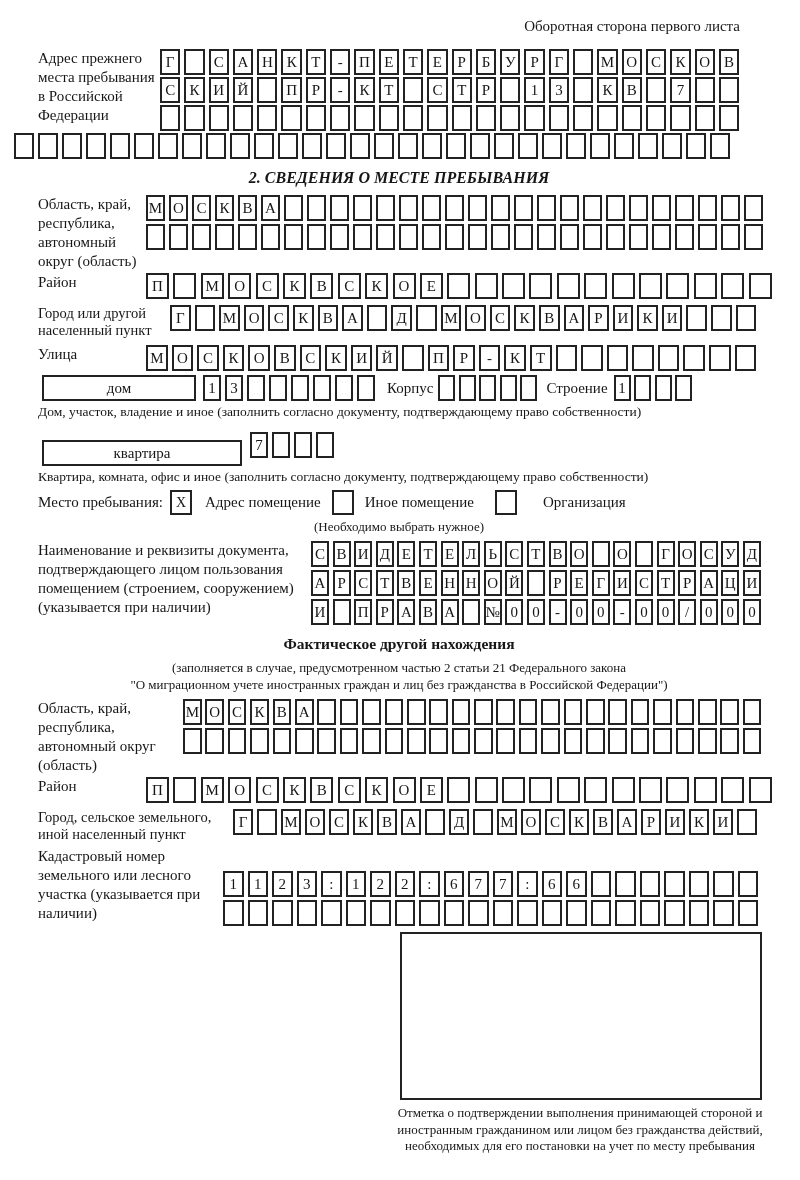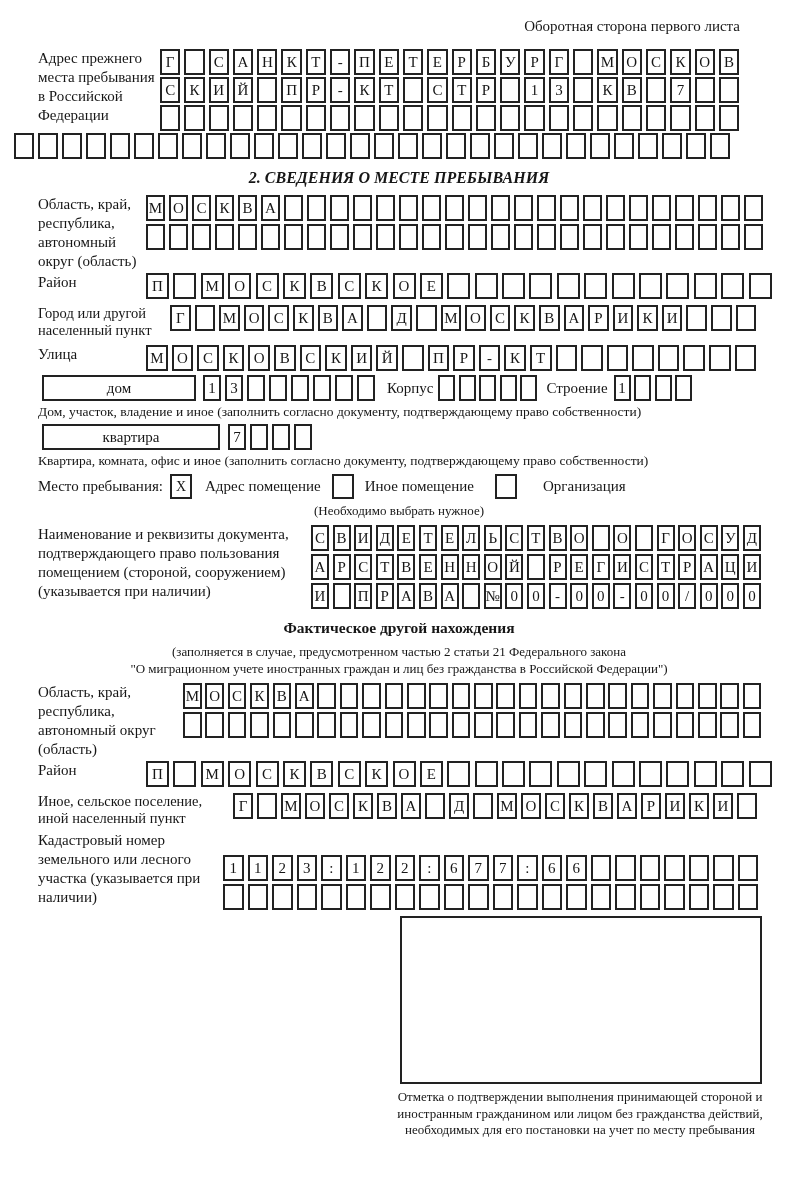--- a/index.html
+++ b/index.html
@@ -41,21 +41,21 @@
   .fullrow{margin-left:-24px;margin-top:2px;}
   .h2{font-size:16px;margin:10px 0 8px 0;font-style:italic;}
   .reg-row{height:64px;margin-bottom:14px;}
   .reg-label{width:108px;flex:none;}
   .dist-label{width:108px;flex:none;}
   .city2-label{width:132px;flex:none;font-size:14.5px;line-height:17px;}
   .street-label{width:108px;flex:none;}
   .mb3{margin-bottom:4px;margin-top:6px;}
   .boxlbl{box-sizing:border-box;border:2px solid #222;height:26px;display:flex;align-items:center;justify-content:center;font-size:15px;flex:none;}
   .dom-box{width:154px;margin-left:4px;margin-right:7px;}
-  .kv-box{width:178px;margin-left:4px;margin-right:8px;}
+  .kv-box{width:200px;margin-left:4px;margin-right:8px;margin-top:16px;}
   .inline-lbl{font-size:15px;line-height:26px;white-space:nowrap;}
   .small-note{font-size:13.5px;line-height:16px;margin:3px 0 4px 0;}
   .stay-row{display:flex;align-items:center;margin-top:5px;}
   .chk{box-sizing:border-box;border:2px solid #222;width:22px;height:25px;flex:none;
        display:flex;align-items:center;justify-content:center;font-size:14px;}
   .doc-row{margin-top:6px;margin-bottom:4px;}
   .doc-label{width:265px;flex:none;padding-right:8px;}
   .fact-title{font-size:15.5px;margin:10px 0 6px 0;}
   .reg3-label{width:145px;flex:none;}
   .city3-label{width:195px;flex:none;font-size:14.5px;line-height:17px;}
@@ -389,21 +389,21 @@
     <span class="chk" style="margin-left:7px;">X</span>
     <span class="label" style="margin-left:13px;">Адрес помещение</span>
     <span class="chk" style="margin-left:11px;"></span>
     <span class="label" style="margin-left:11px;">Иное помещение</span>
     <span class="chk" style="margin-left:21px;"></span>
     <span class="label" style="margin-left:26px;">Организация</span>
   </div>
   <div class="note center" style="margin-top:3px;">(Необходимо выбрать нужное)</div>
 
   <div class="frow doc-row">
-    <div class="label doc-label">Наименование и реквизиты документа, подтверждающего право пользования помещением (стороной, сооружением) (указывается при наличии)</div>
+    <div class="label doc-label">Наименование и реквизиты документа, подтверждающего лицом пользования помещением (строением, сооружением) (указывается при наличии)</div>
     <div class="colcells">
       <div class="cells c-doc">
           <div class="cell">С</div>
           <div class="cell">В</div>
           <div class="cell">И</div>
           <div class="cell">Д</div>
           <div class="cell">Е</div>
           <div class="cell">Т</div>
           <div class="cell">Е</div>
           <div class="cell">Л</div>
@@ -559,21 +559,21 @@
         <div class="cell"></div>
         <div class="cell"></div>
         <div class="cell"></div>
         <div class="cell"></div>
         <div class="cell"></div>
         <div class="cell"></div>
       </div>
   </div>
 
   <div class="frow mb3">
-    <div class="label city3-label">Иное, сельское поселение, иной населенный пункт</div>
+    <div class="label city3-label">Город, сельское земельного, иной населенный пункт</div>
     <div class="cells c-city3">
         <div class="cell">Г</div>
         <div class="cell"></div>
         <div class="cell">М</div>
         <div class="cell">О</div>
         <div class="cell">С</div>
         <div class="cell">К</div>
         <div class="cell">В</div>
         <div class="cell">А</div>
         <div class="cell"></div>

